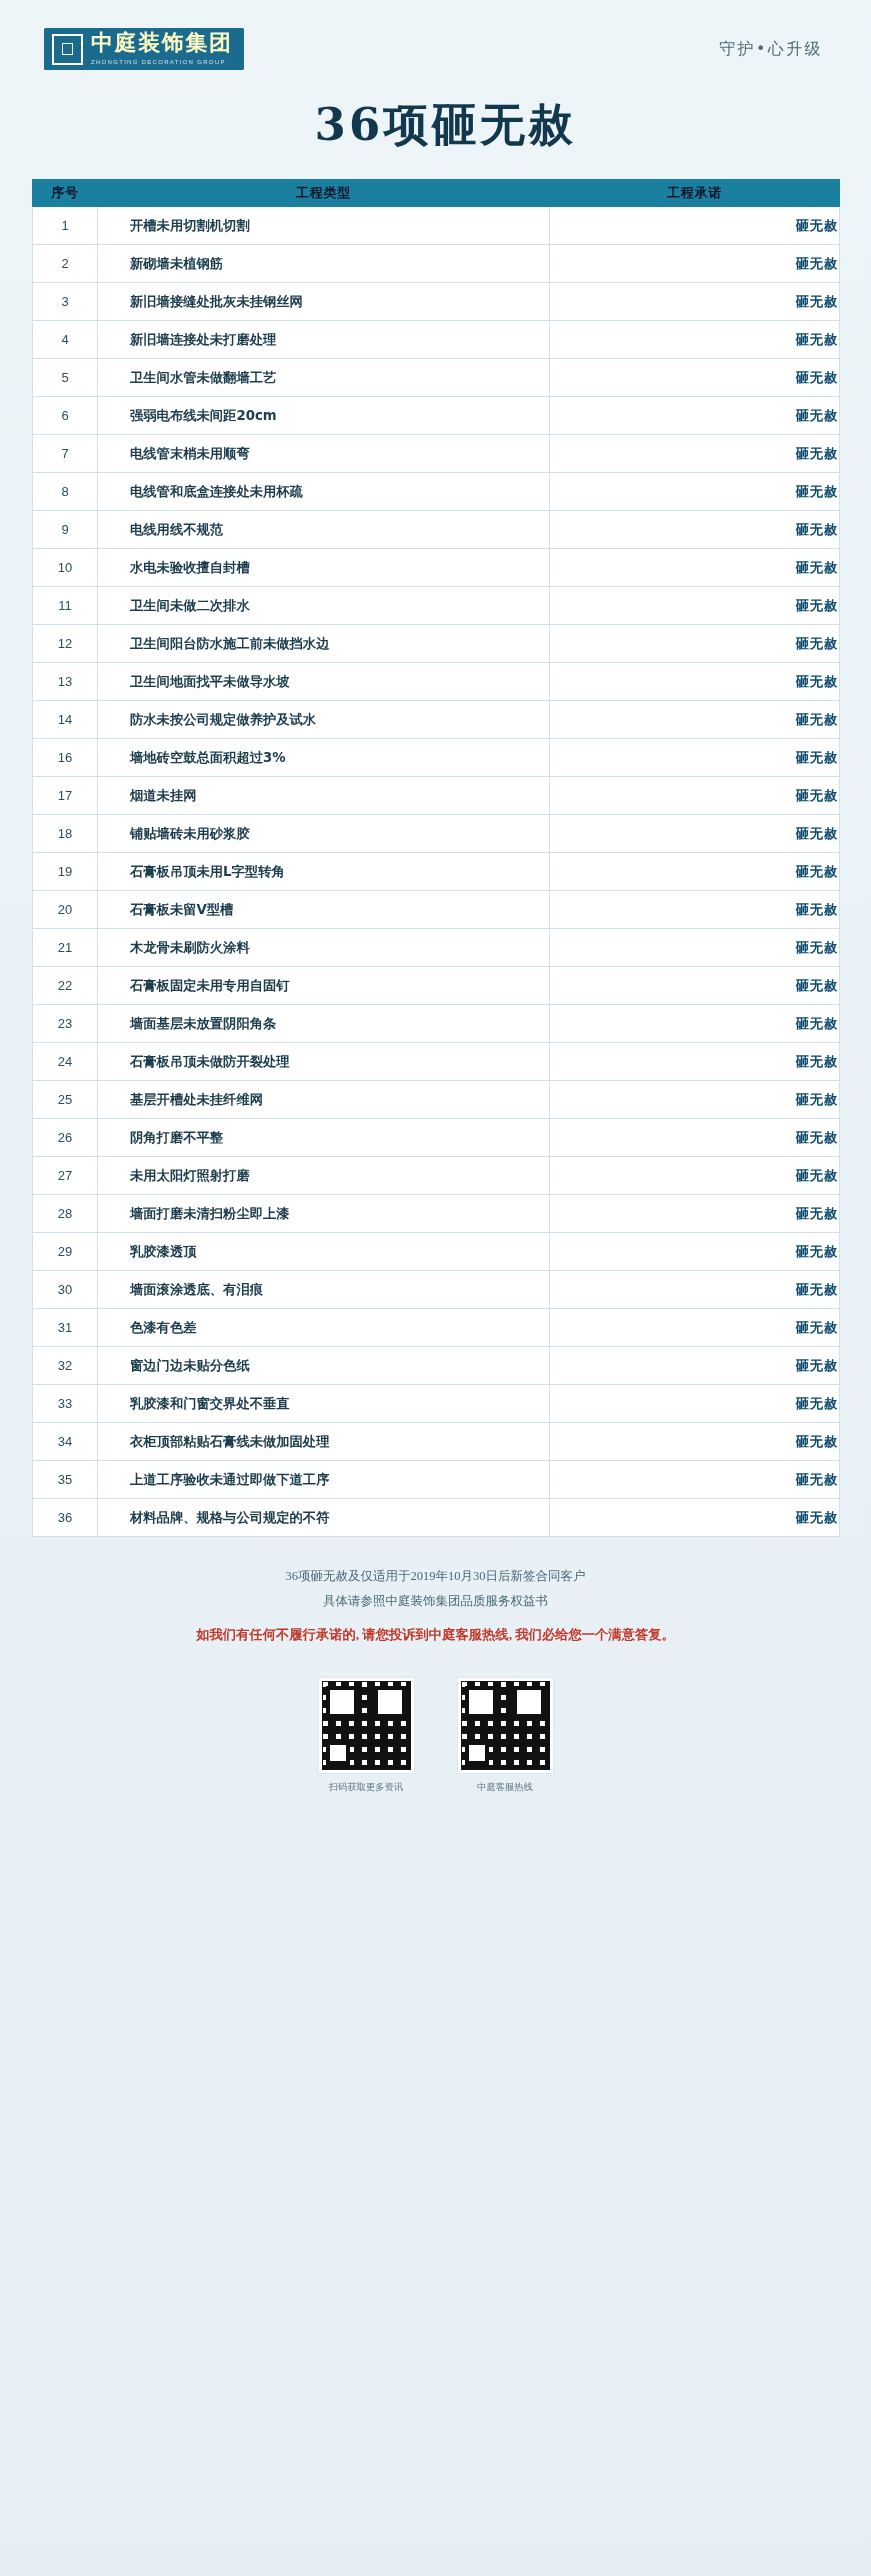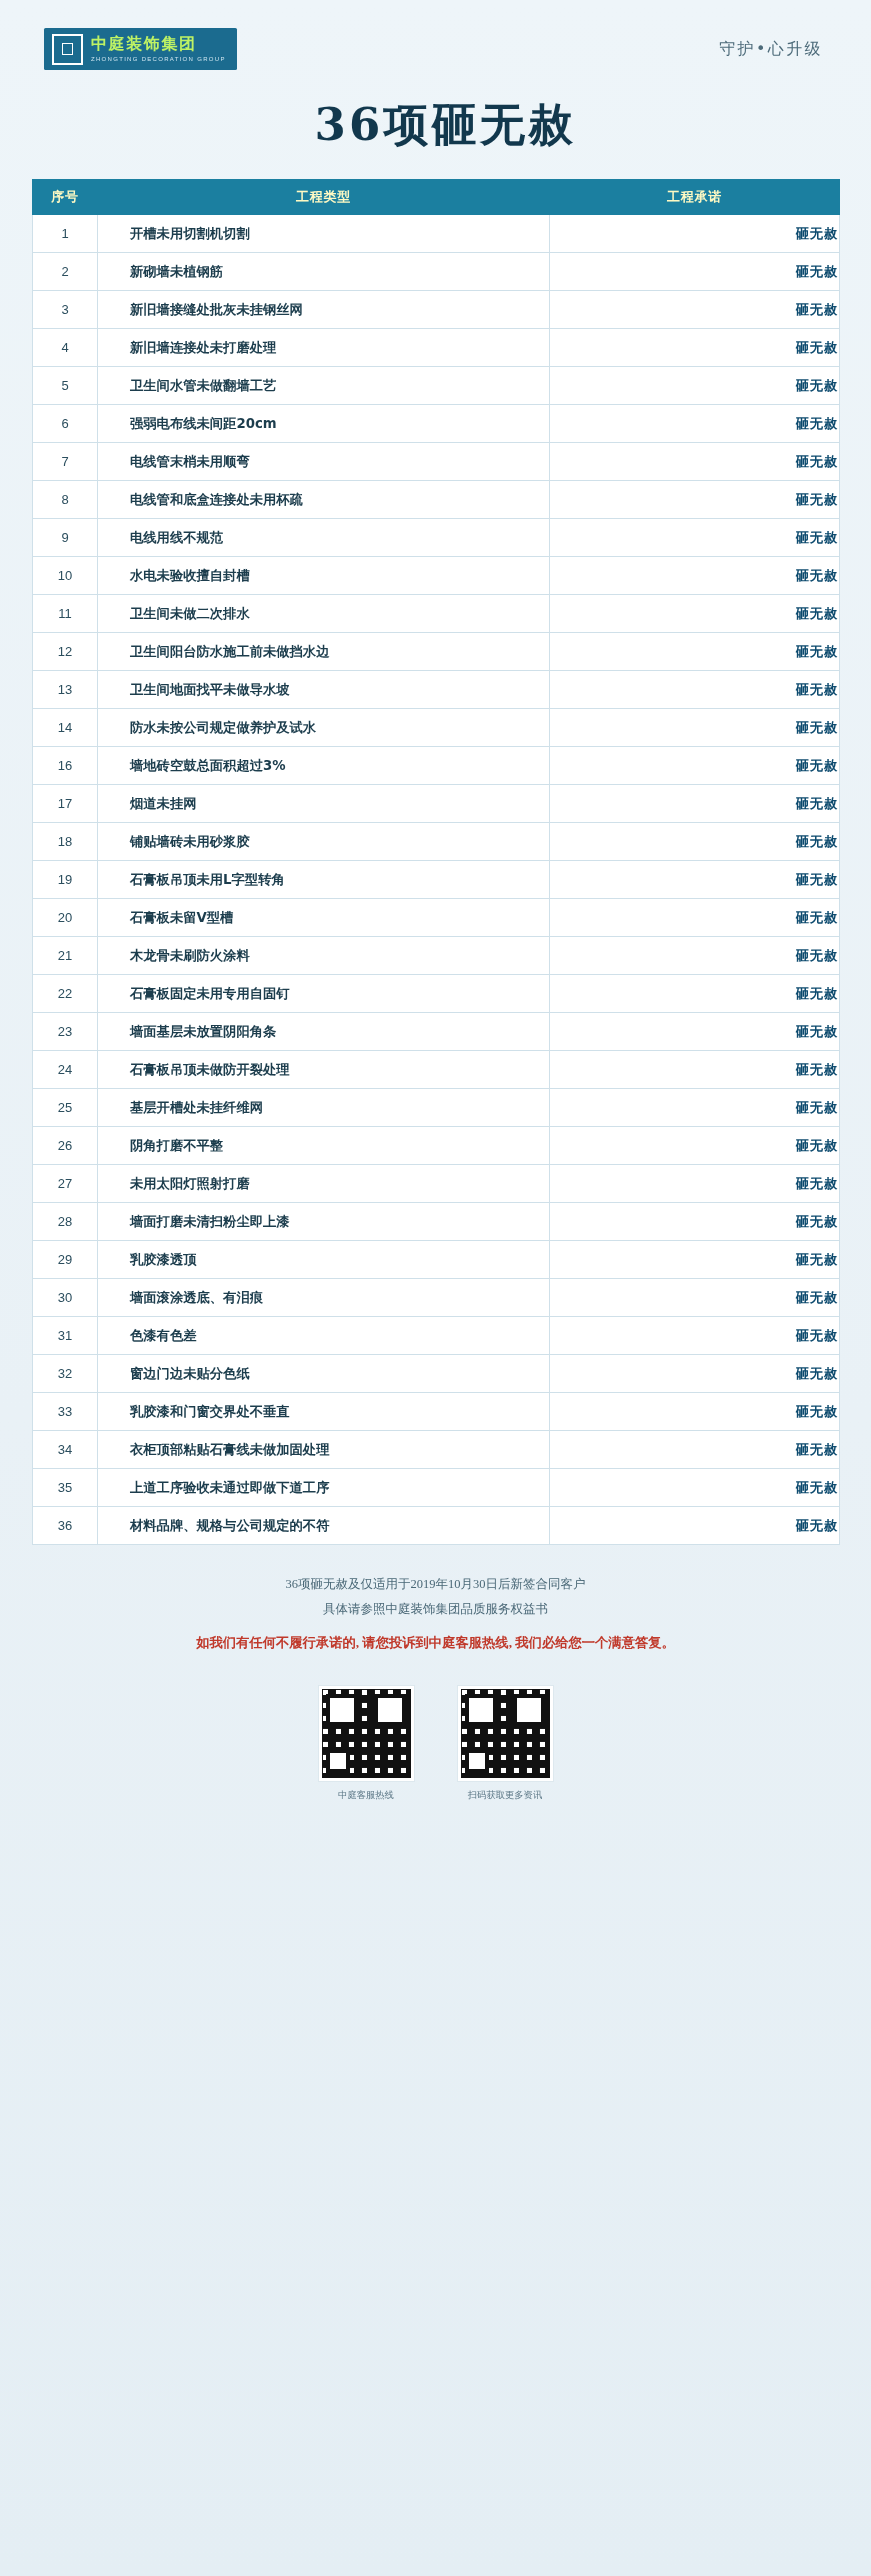--- a/index.html
+++ b/index.html
@@ -41,26 +41,26 @@
     display: flex; align-items: center; justify-content: center;
     margin-right: 8px;
   }
   .logo-mark span {
     display: block;
     width: 11.3px; height: 11.3px;
     border: 1.6px solid #ffffff;
   }
   .logo-text { display: flex; flex-direction: column; justify-content: center; }
   .logo-cn {
-    color: #bef264;
-    font-size: 16px;
+    color: #fef9c3;
+    font-size: 22px;
     font-weight: 700;
     letter-spacing: 1.6px;
     line-height: 1.05;
-    font-family: Liberation Serif, serif;
+    font-family: Liberation Mono, monospace;
   }
   .logo-en {
     color: #cfe6f0;
     font-size: 6px;
     letter-spacing: 1.3px;
     margin-top: 2.4px;
     font-family: "Liberation Sans", sans-serif;
   }
   .slogan {
     font-size: 16px;
@@ -83,25 +83,25 @@
   
   .table-wrap { padding: 0 32px; }
   table {
     width: 807px;
     border-collapse: collapse;
     background: #ffffff;
     table-layout: fixed;
   }
   thead th {
     background: #1b7fa0;
-    color: #fef9c3;
+    color: #0f172a;
     font-size: 13px;
     font-weight: 700;
     letter-spacing: 0.8px;
-    height: 35px;
+    height: 27px;
     border: 0.8px solid #1b7fa0;
     font-family: "DejaVu Sans", sans-serif;
   }
   col.c1 { width: 65px; }
   col.c2 { width: 452px; }
   col.c3 { width: 290px; }
   tbody td {
     border: 0.8px solid #cfe0e9;
     height: 38px;
     font-size: 13.3px;
@@ -405,24 +405,24 @@
     <div class="n">36项砸无赦及仅适用于2019年10月30日后新签合同客户</div>
     <div class="n">具体请参照中庭装饰集团品质服务权益书</div>
     <div class="warn">如我们有任何不履行承诺的, 请您投诉到中庭客服热线, 我们必给您一个满意答复。</div>
   </div>
 
   <div class="qr-row">
     <div class="qr-block">
       <div class="qr">
           <div class="qr-inner"></div>
         </div>
-      <div class="qr-cap">中庭客服热线</div>
+      <div class="qr-cap">扫码获取更多资讯</div>
     </div>
     <div class="qr-block">
       <div class="qr">
           <div class="qr-inner"></div>
         </div>
-      <div class="qr-cap">扫码获取更多资讯</div>
+      <div class="qr-cap">中庭客服热线</div>
     </div>
   </div>
 
 </div>
 
 
 </body></html>

